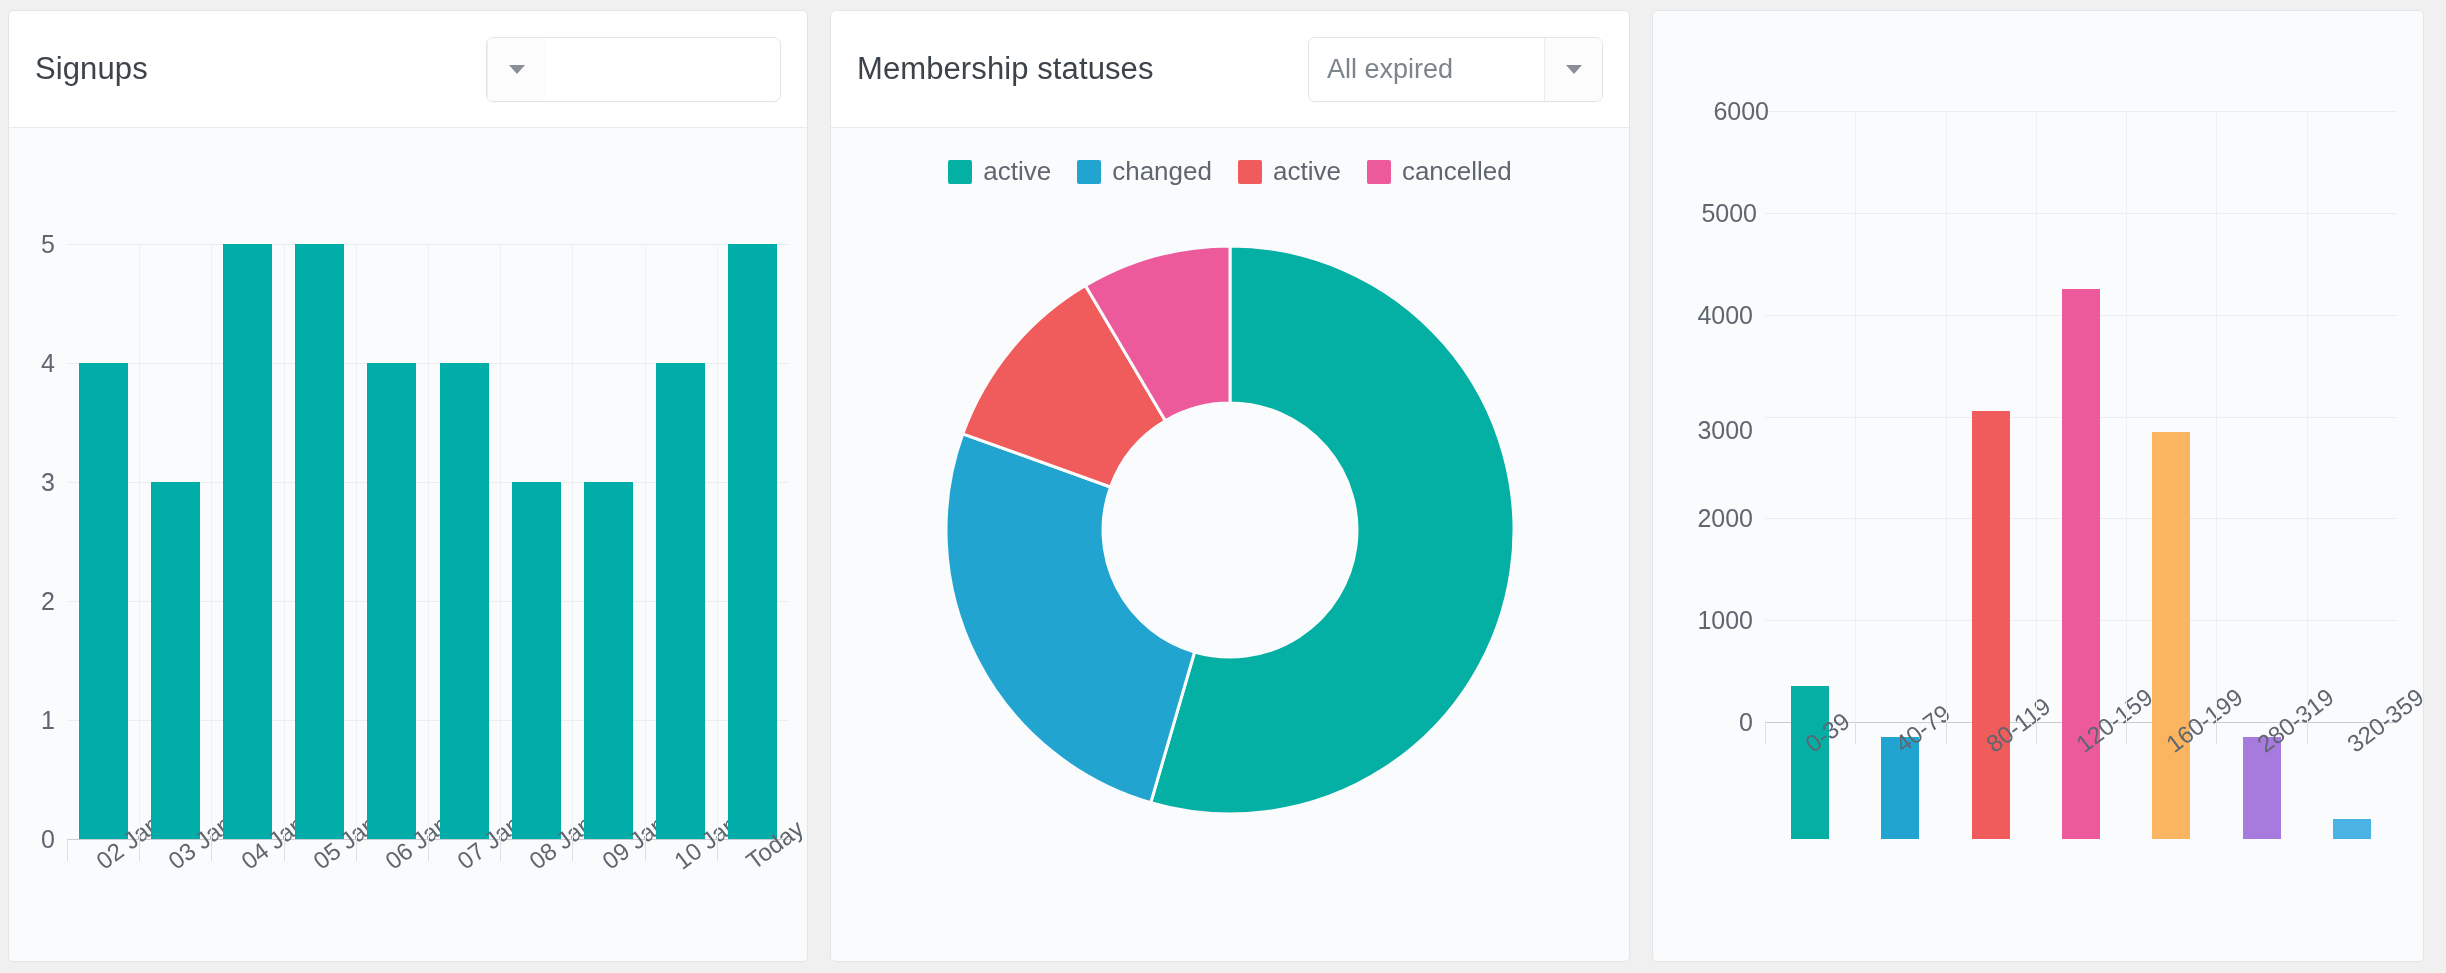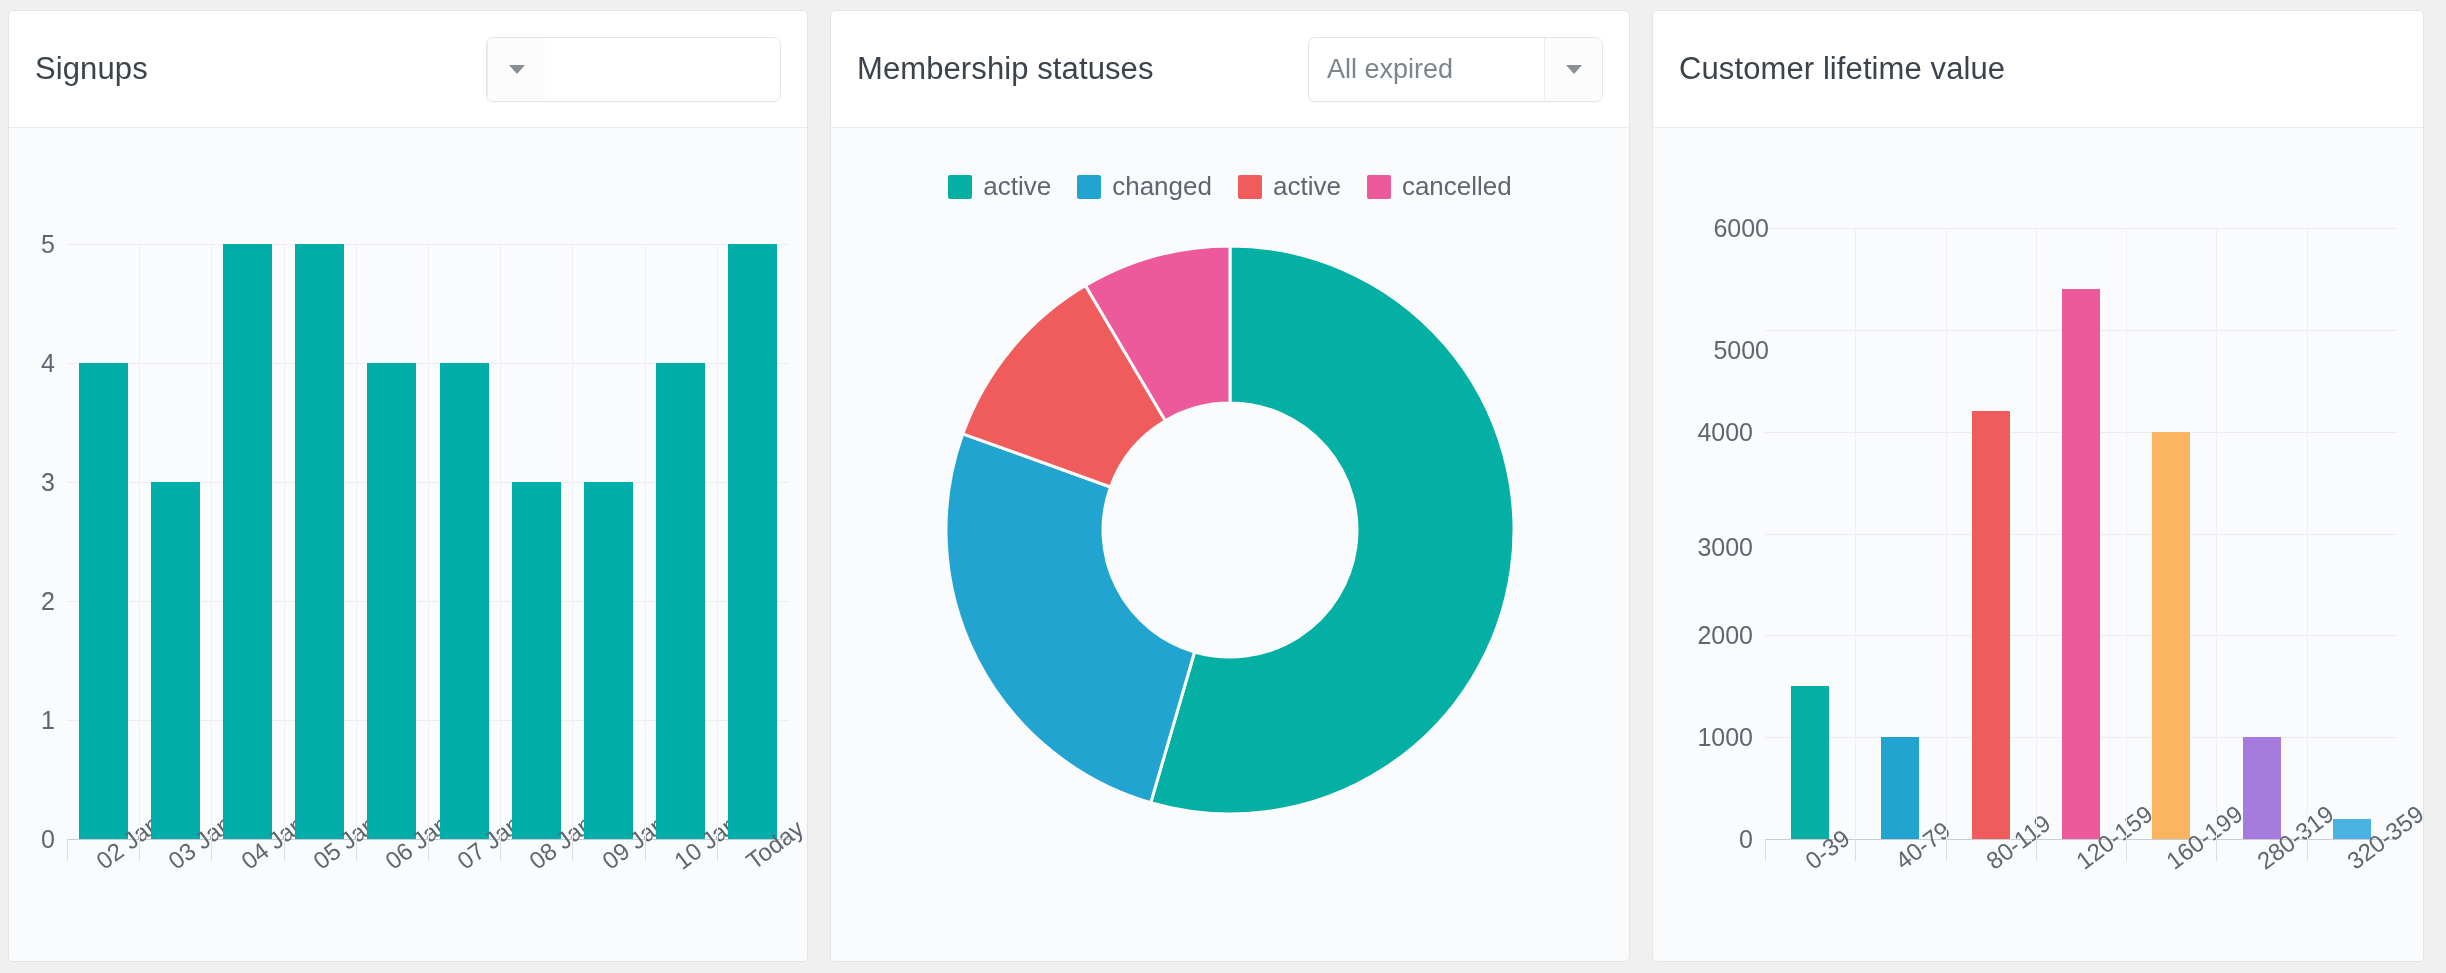--- a/index.html
+++ b/index.html
@@ -140,21 +140,20 @@
   
   .legend {
     position: absolute;
     top: 28px;
     left: 0;
     right: 0;
     display: flex;
     justify-content: center;
     gap: 26px;
     align-items: center;
-    margin-top: 15px;
   }
   .legend-item { display: flex; align-items: center; gap: 11px; }
   .legend-swatch { width: 24px; height: 24px; border-radius: 2px; }
   .legend-label { font-size: 26px; color: #5f6670; }
   .donut-wrap {
     position: absolute;
     left: 50%;
     top: 118px;
     transform: translateX(-50%);
   }
@@ -270,36 +269,33 @@
               <title>expired: 11</title>
             </path>
             <path d="M 139.4322379268946 39.549264330879964 A 284 284 0 0 1 283.99999999999994 0 L 284 157 A 127 127 0 0 0 219.35174019970287 174.68576257049915 Z" fill="#EC5A9C" stroke="#fafbfc" stroke-width="3">
               <title>cancelled: 8.5</title>
             </path>
           </svg></div>
     </div>
   </div>
 
   <div class="panel panel-clv">
-    <div class="panel-header">
-      <div class="panel-title">Customer lifetime value</div>
-    </div>
     <div class="panel-body">
       <div class="chart-area" id="chart3">
           <div class="ytick-label" style="top: 711px; left: 0px; width: 100px;">0</div>
           <div class="gridline" style="left: 112px; top: 609.167px; width: 632px;"></div>
           <div class="ytick-label" style="top: 609.167px; left: 0px; width: 100px;">1000</div>
           <div class="gridline" style="left: 112px; top: 507.333px; width: 632px;"></div>
           <div class="ytick-label" style="top: 507.333px; left: 0px; width: 100px;">2000</div>
           <div class="gridline" style="left: 112px; top: 405.5px; width: 632px;"></div>
           <div class="ytick-label" style="top: 419px; left: 0px; width: 100px;">3000</div>
           <div class="gridline" style="left: 112px; top: 303.667px; width: 632px;"></div>
           <div class="ytick-label" style="top: 303.667px; left: 0px; width: 100px;">4000</div>
           <div class="gridline" style="left: 112px; top: 201.833px; width: 632px;"></div>
-          <div class="ytick-label" style="top: 201.833px; left: 16px; width: 100px; margin-top: 20px;">5000</div>
+          <div class="ytick-label" style="top: 201.833px; left: 4px; width: 100px;">5000</div>
           <div class="gridline" style="left: 112px; top: 100px; width: 632px;"></div>
           <div class="ytick-label" style="top: 100px; left: 16px; width: 100px;">6000</div>
           <div class="axis-line" style="left: 112px; top: 711px; width: 632px;"></div>
           <div class="tickmark" style="left: 112px; top: 711px; height: 22px;"></div>
           <div class="bar" title="0-39: 1500" style="left: 138.183px; width: 37.92px; height: 152.75px; bottom: 122px; background: rgb(5, 175, 164);"></div>
           <div class="xtick-label" style="left: 147.143px; top: 725px;">0-39</div>
           <div class="vgridline" style="left: 202.286px; top: 100px; height: 611px;"></div>
           <div class="tickmark" style="left: 202.286px; top: 711px; height: 22px;"></div>
           <div class="bar" title="40-79: 1000" style="left: 228.469px; width: 37.92px; height: 101.833px; bottom: 122px; background: rgb(33, 165, 208);"></div>
           <div class="xtick-label" style="left: 237.429px; top: 725px;">40-79</div>

